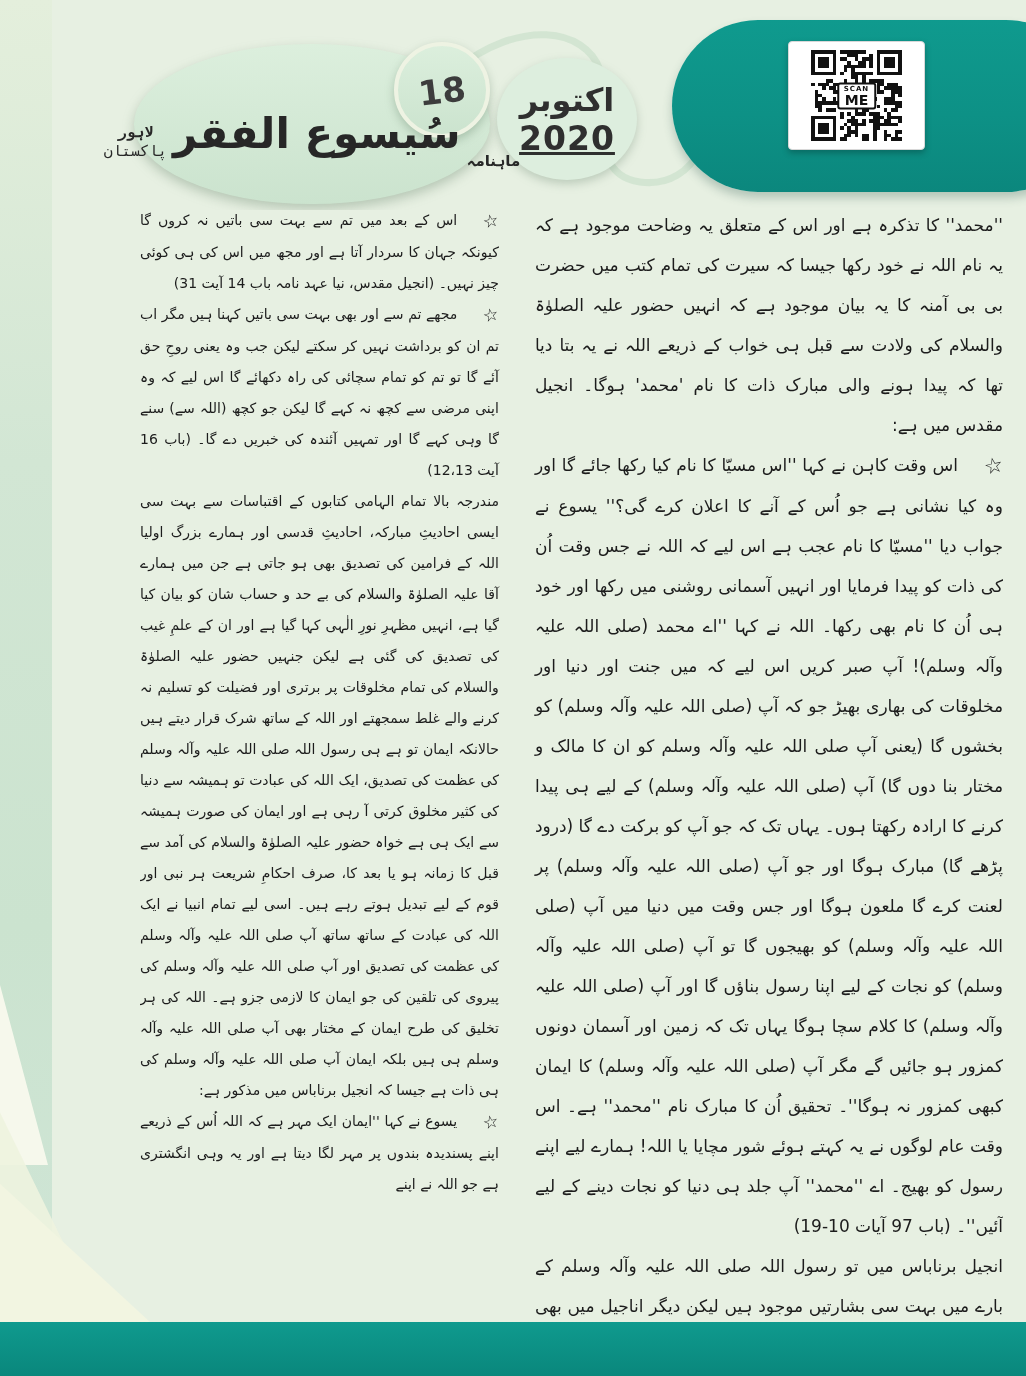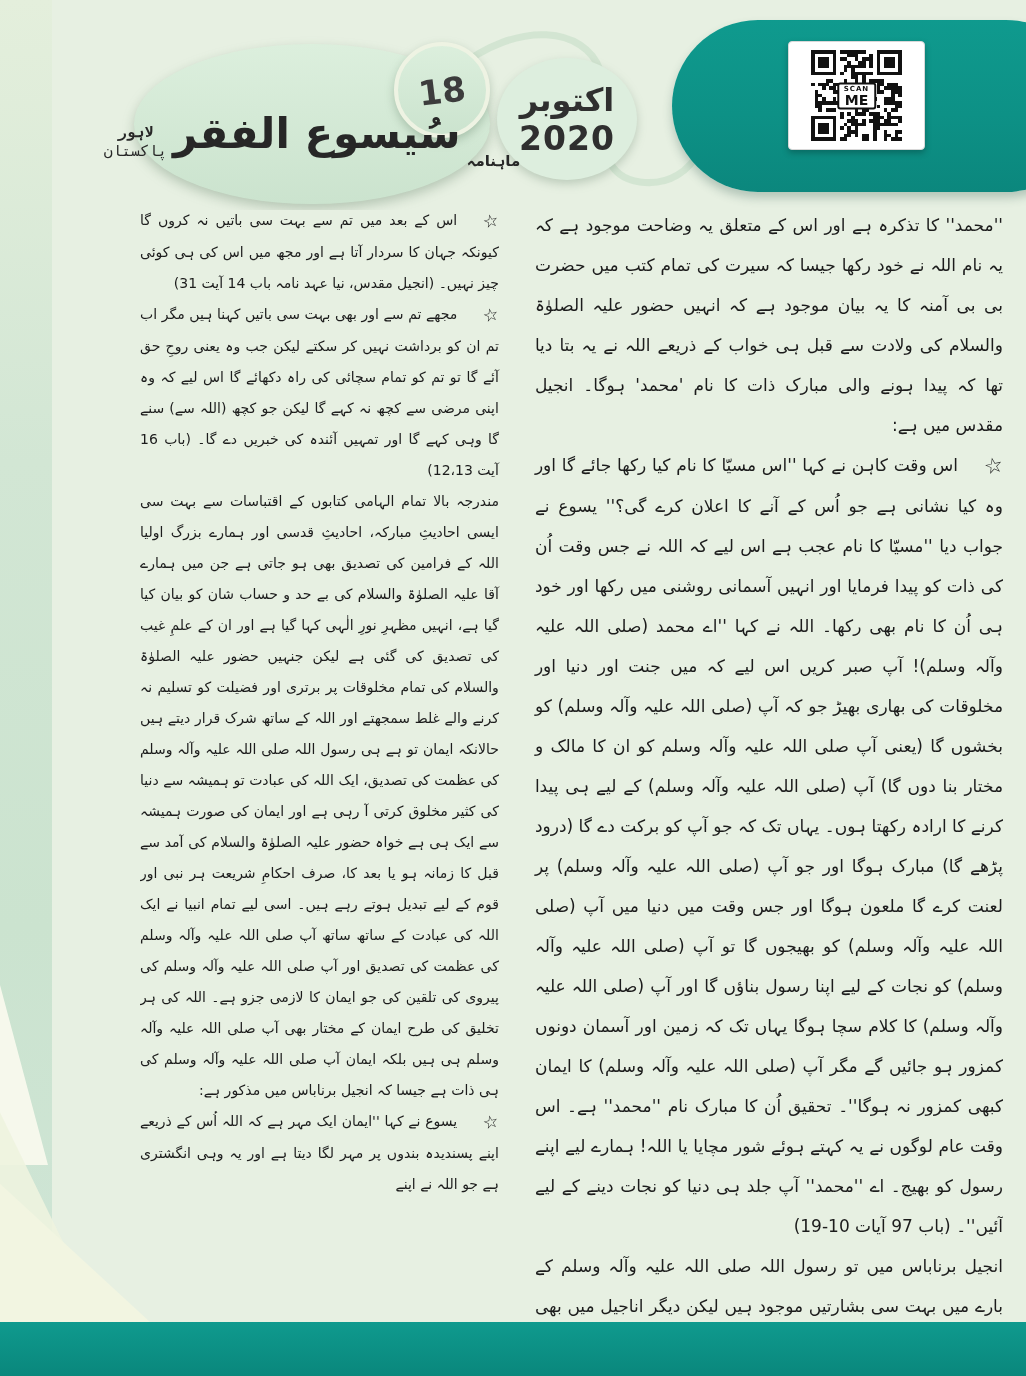--- a/index.html
+++ b/index.html
@@ -64,21 +64,21 @@
     font-size:34px; font-weight:bold; color:#3c3c3c;
     transform:rotate(-7deg);
   }
 
   .date-oval-text {
     position:absolute; left:499px; top:60px; width:136px; height:118px;
     display:flex; flex-direction:column; align-items:center; justify-content:center;
     color:#2f2f2f;
   }
   .date-month { font-size:32px; font-weight:bold; }
-  .date-year  { font-size:33px; font-weight:bold; letter-spacing:1px; }
+  .date-year  { font-size:33px; font-weight:bold; letter-spacing:1px;text-decoration:underline; }
 
   .teal-pill {
     position:absolute; left:672px; top:20px; width:420px; height:172px;
     background:linear-gradient(180deg,#0f9a8e 0%, #0d9186 55%, #0b877d 100%);
     border-radius:86px;
     box-shadow:0 6px 10px rgba(60,100,90,.30);
   }
   .qr-card {
     position:absolute; left:788px; top:41px; width:137px; height:109px;
     background:#fff; border:1px solid #d8d8d8; border-radius:4px;

